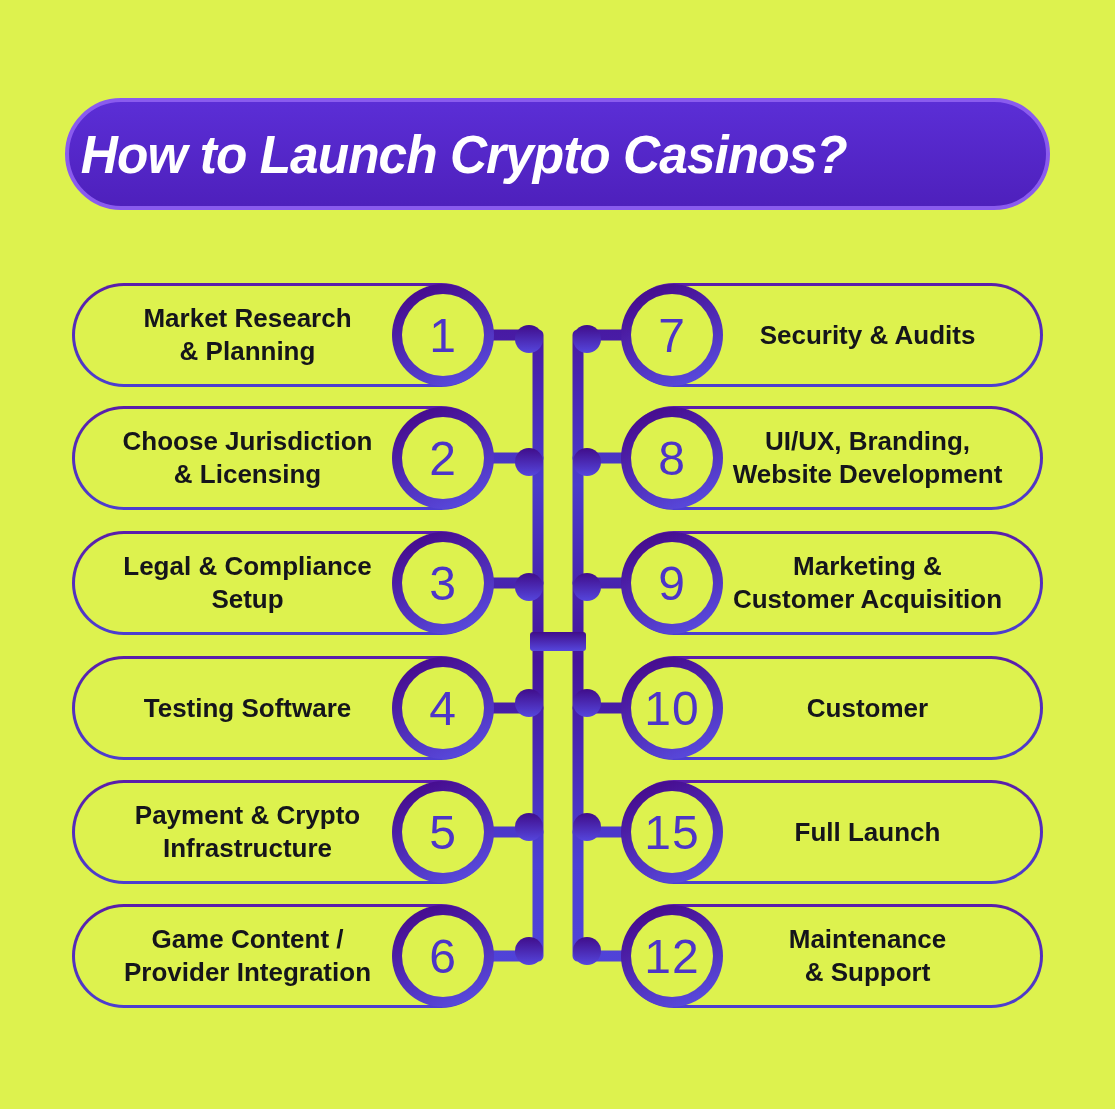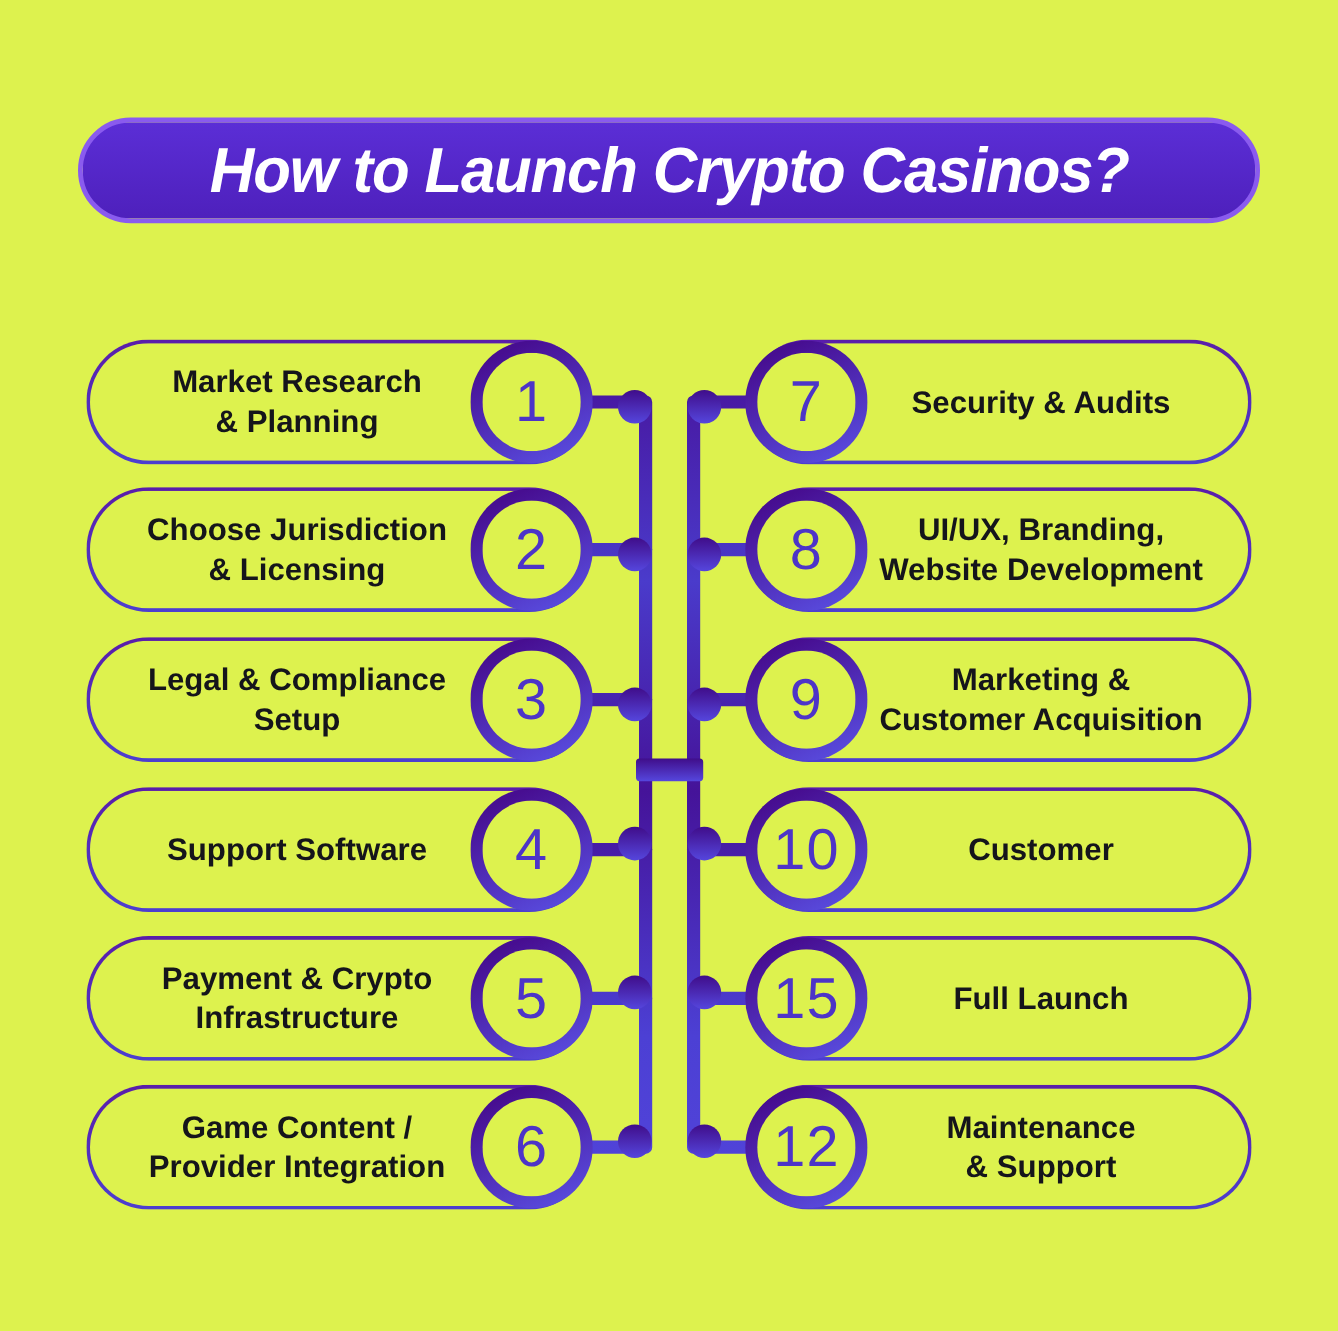--- a/index.html
+++ b/index.html
@@ -9,26 +9,26 @@
   }
   .canvas{
     position:relative;
     width:1115px;height:1109px;
     background:#DDF24E;
     overflow:hidden;
   }
   
   .header{
     position:absolute;
-    left:65px;top:98px;width:985px;height:88px;
+    left:65px;top:98px;width:985px;height:112px;
     box-sizing:border-box;
     border:4px solid #8A5BEE;
     border-radius:64px;
     background:linear-gradient(180deg,#5B2ED6 0%,#4E20BC 100%);
-    display:flex;align-items:center;justify-content:center;
+    display:flex;align-items:center;
   }
   .header .title{
     color:#FFFFFF;
     font-size:53px;
     font-weight:bold;
     font-style:italic;
     letter-spacing:-1px;
     transform:scaleX(0.97);
     white-space:nowrap;
   }
@@ -146,21 +146,21 @@
   </div>
   <div class="pill left" style="top:406px">
     <div class="pill-text">Choose Jurisdiction
 &amp; Licensing</div>
   </div>
   <div class="pill left" style="top:531px">
     <div class="pill-text">Legal &amp; Compliance
 Setup</div>
   </div>
   <div class="pill left" style="top:656px">
-    <div class="pill-text">Support Software</div>
+    <div class="pill-text">Testing Software</div>
   </div>
   <div class="pill left" style="top:780px">
     <div class="pill-text">Payment &amp; Crypto
 Infrastructure</div>
   </div>
   <div class="pill left" style="top:904px">
     <div class="pill-text">Game Content /
 Provider Integration</div>
   </div>
 

